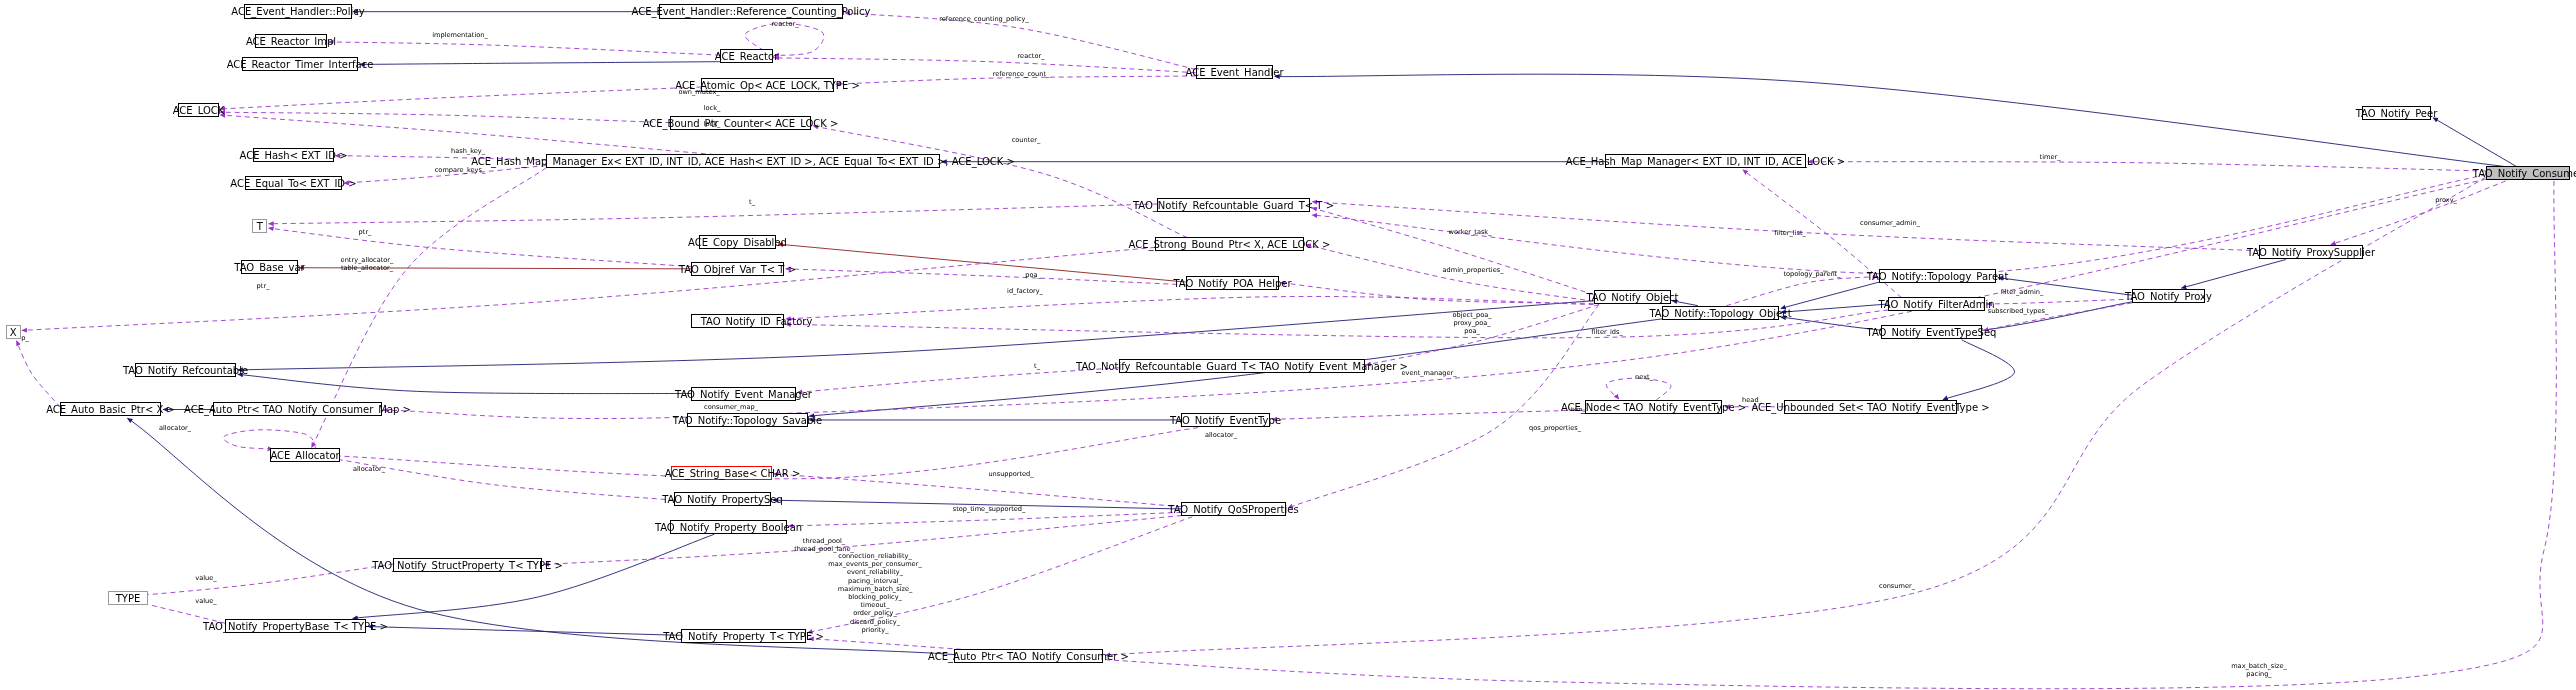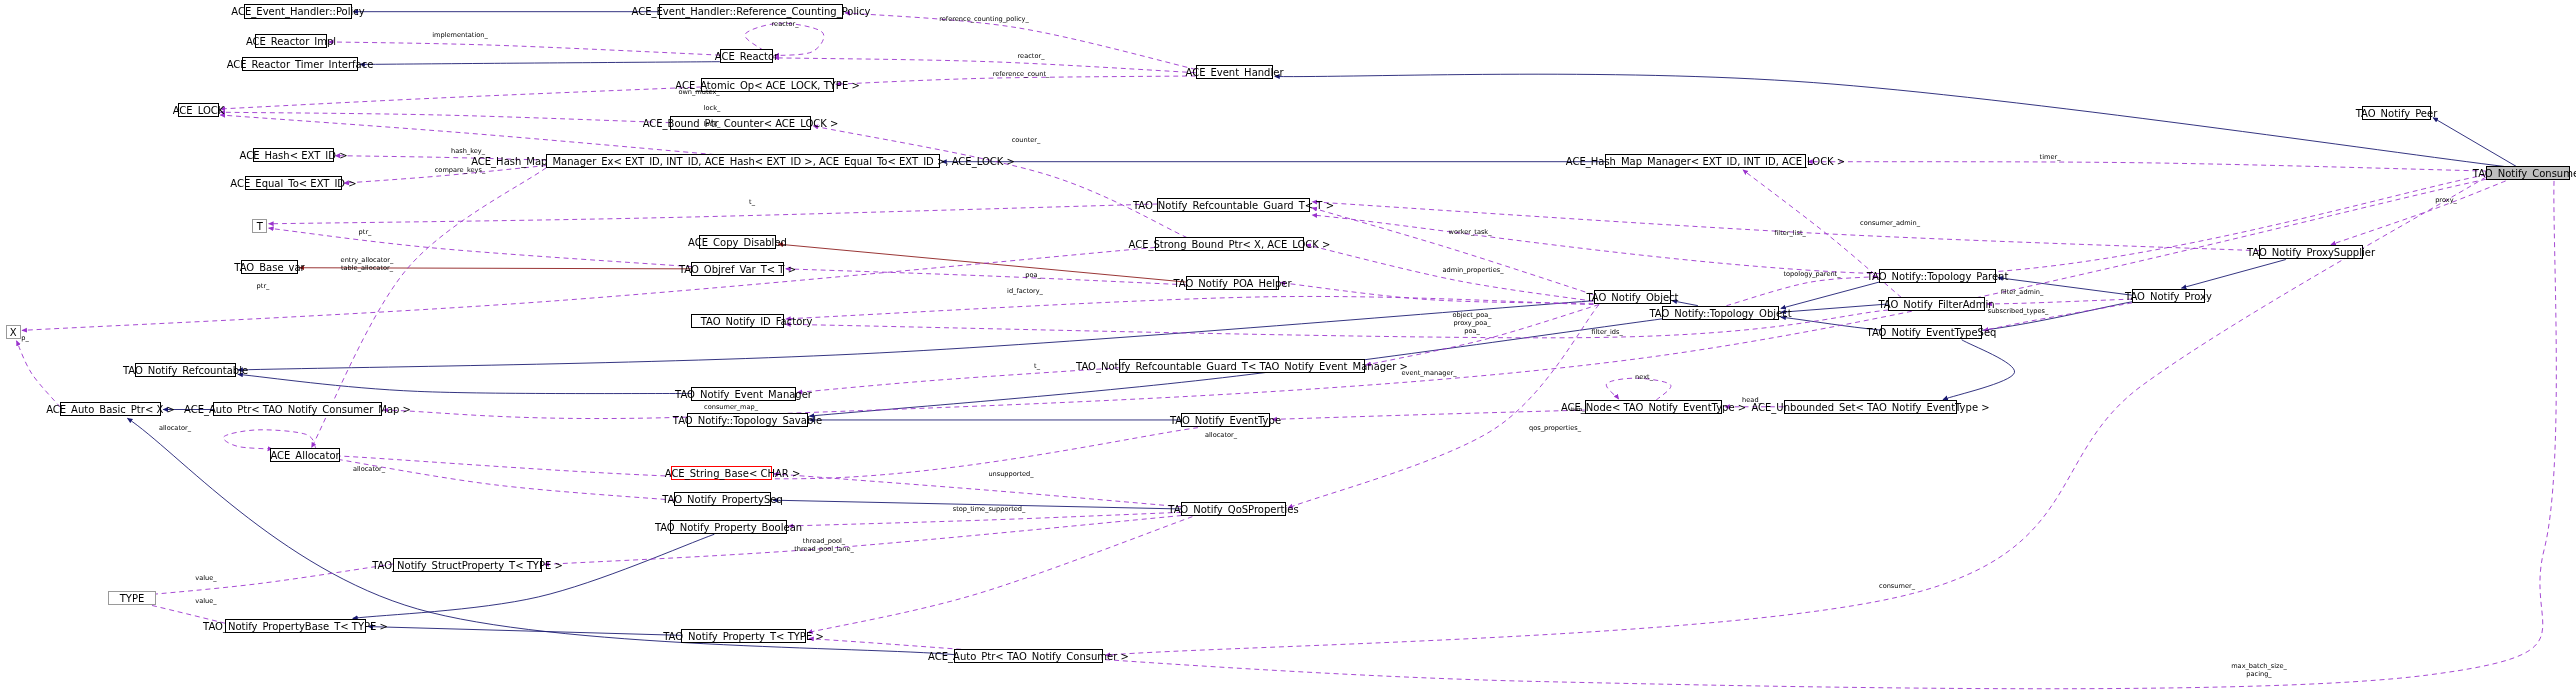--- a/index.html
+++ b/index.html
@@ -134,20 +134,30 @@
     <div class="edge-label" style="left: 367px; top: 264px;">entry_allocator_
 table_allocator_</div>
     <div class="edge-label" style="left: 175px; top: 428px;">allocator_</div>
     <div class="edge-label" style="left: 1221px; top: 435px;">allocator_</div>
     <div class="edge-label" style="left: 369px; top: 469px;">allocator_</div>
     <div class="edge-label" style="left: 731px; top: 407px;">consumer_map_</div>
     <div class="edge-label" style="left: 1011px; top: 474px;">unsupported_</div>
     <div class="edge-label" style="left: 989px; top: 509px;">stop_time_supported_</div>
     <div class="edge-label" style="left: 824px; top: 545px;">thread_pool_
 thread_pool_lane_</div>
+    <div class="edge-label" style="left: 875px; top: 593px;">connection_reliability_
+max_events_per_consumer_
+event_reliability_
+pacing_interval_
+maximum_batch_size_
+blocking_policy_
+timeout_
+order_policy_
+discard_policy_
+priority_</div>
     <div class="edge-label" style="left: 2259px; top: 670px;">max_batch_size_
 pacing_</div>
     <div class="edge-label" style="left: 1897px; top: 586px;">consumer_</div>
     <div class="edge-label" style="left: 1555px; top: 428px;">qos_properties_</div>
     <div class="edge-label" style="left: 1578px; top: 409px; font-family: Liberation Serif, serif;">item_</div>
     <div class="edge-label" style="left: 1644px; top: 377px;">next_</div>
     <div class="edge-label" style="left: 1752px; top: 400px;">head_</div>
     <div class="edge-label" style="left: 1812px; top: 274px;">topology_parent_</div>
     <div class="edge-label" style="left: 2022px; top: 292px;">filter_admin_</div>
     <div class="edge-label" style="left: 2018px; top: 311px;">subscribed_types_</div>
@@ -193,18 +203,18 @@
     <div class="node" style="left: 1585px; top: 400px; width: 137px;">ACE_Node&lt; TAO_Notify_EventType &gt;</div>
     <div class="node" style="left: 1784px; top: 400px; width: 173px;">ACE_Unbounded_Set&lt; TAO_Notify_EventType &gt;</div>
     <div class="node" style="left: 60px; top: 402px; width: 101px;">ACE_Auto_Basic_Ptr&lt; X &gt;</div>
     <div class="node" style="left: 213px; top: 402px; width: 169px;">ACE_Auto_Ptr&lt; TAO_Notify_Consumer_Map &gt;</div>
     <div class="node" style="left: 270px; top: 448px; width: 70px;">ACE_Allocator</div>
     <div class="node red" style="left: 671px; top: 466px; width: 101px; padding-left: 22px;">ACE_String_Base&lt; CHAR &gt;</div>
     <div class="node" style="left: 674px; top: 492px; width: 97px;">TAO_Notify_PropertySeq</div>
     <div class="node" style="left: 670px; top: 520px; width: 117px;">TAO_Notify_Property_Boolean</div>
     <div class="node" style="left: 1181px; top: 502px; width: 105px;">TAO_Notify_QoSProperties</div>
     <div class="node" style="left: 393px; top: 558px; width: 149px;">TAO_Notify_StructProperty_T&lt; TYPE &gt;</div>
-    <div class="node template" style="left: 108px; top: 591px; width: 48px;">TYPE</div>
+    <div class="node template" style="left: 108px; top: 591px; width: 40px;">TYPE</div>
     <div class="node" style="left: 225px; top: 619px; width: 141px; text-align: right;">TAO_Notify_PropertyBase_T&lt; TYPE &gt;</div>
     <div class="node" style="left: 681px; top: 629px; width: 125px;">TAO_Notify_Property_T&lt; TYPE &gt;</div>
     <div class="node" style="left: 954px; top: 649px; width: 149px;">ACE_Auto_Ptr&lt; TAO_Notify_Consumer &gt;</div>
   </div>
 
 
 </body></html>

